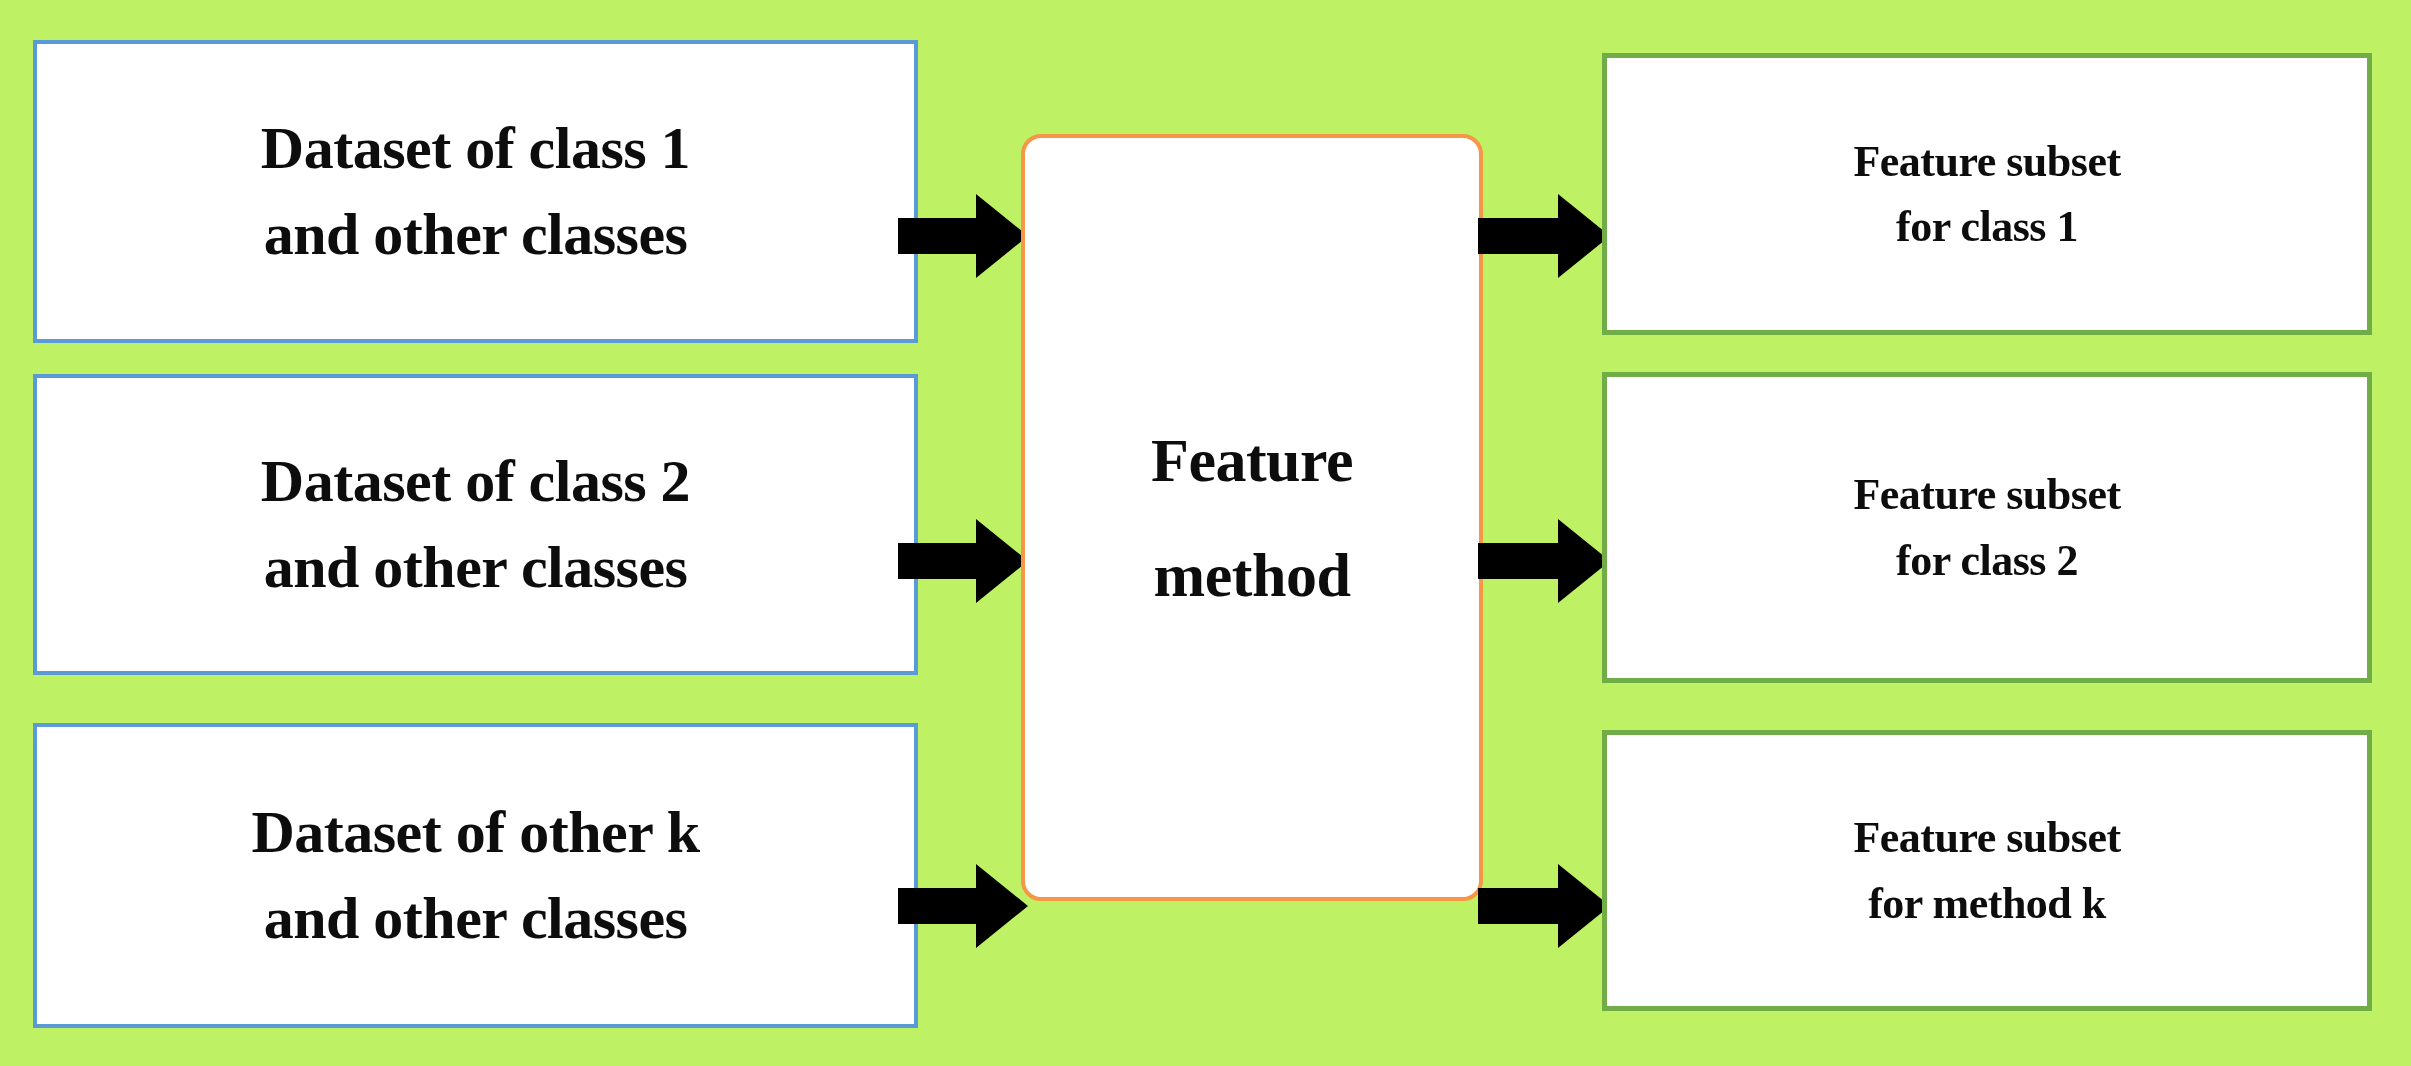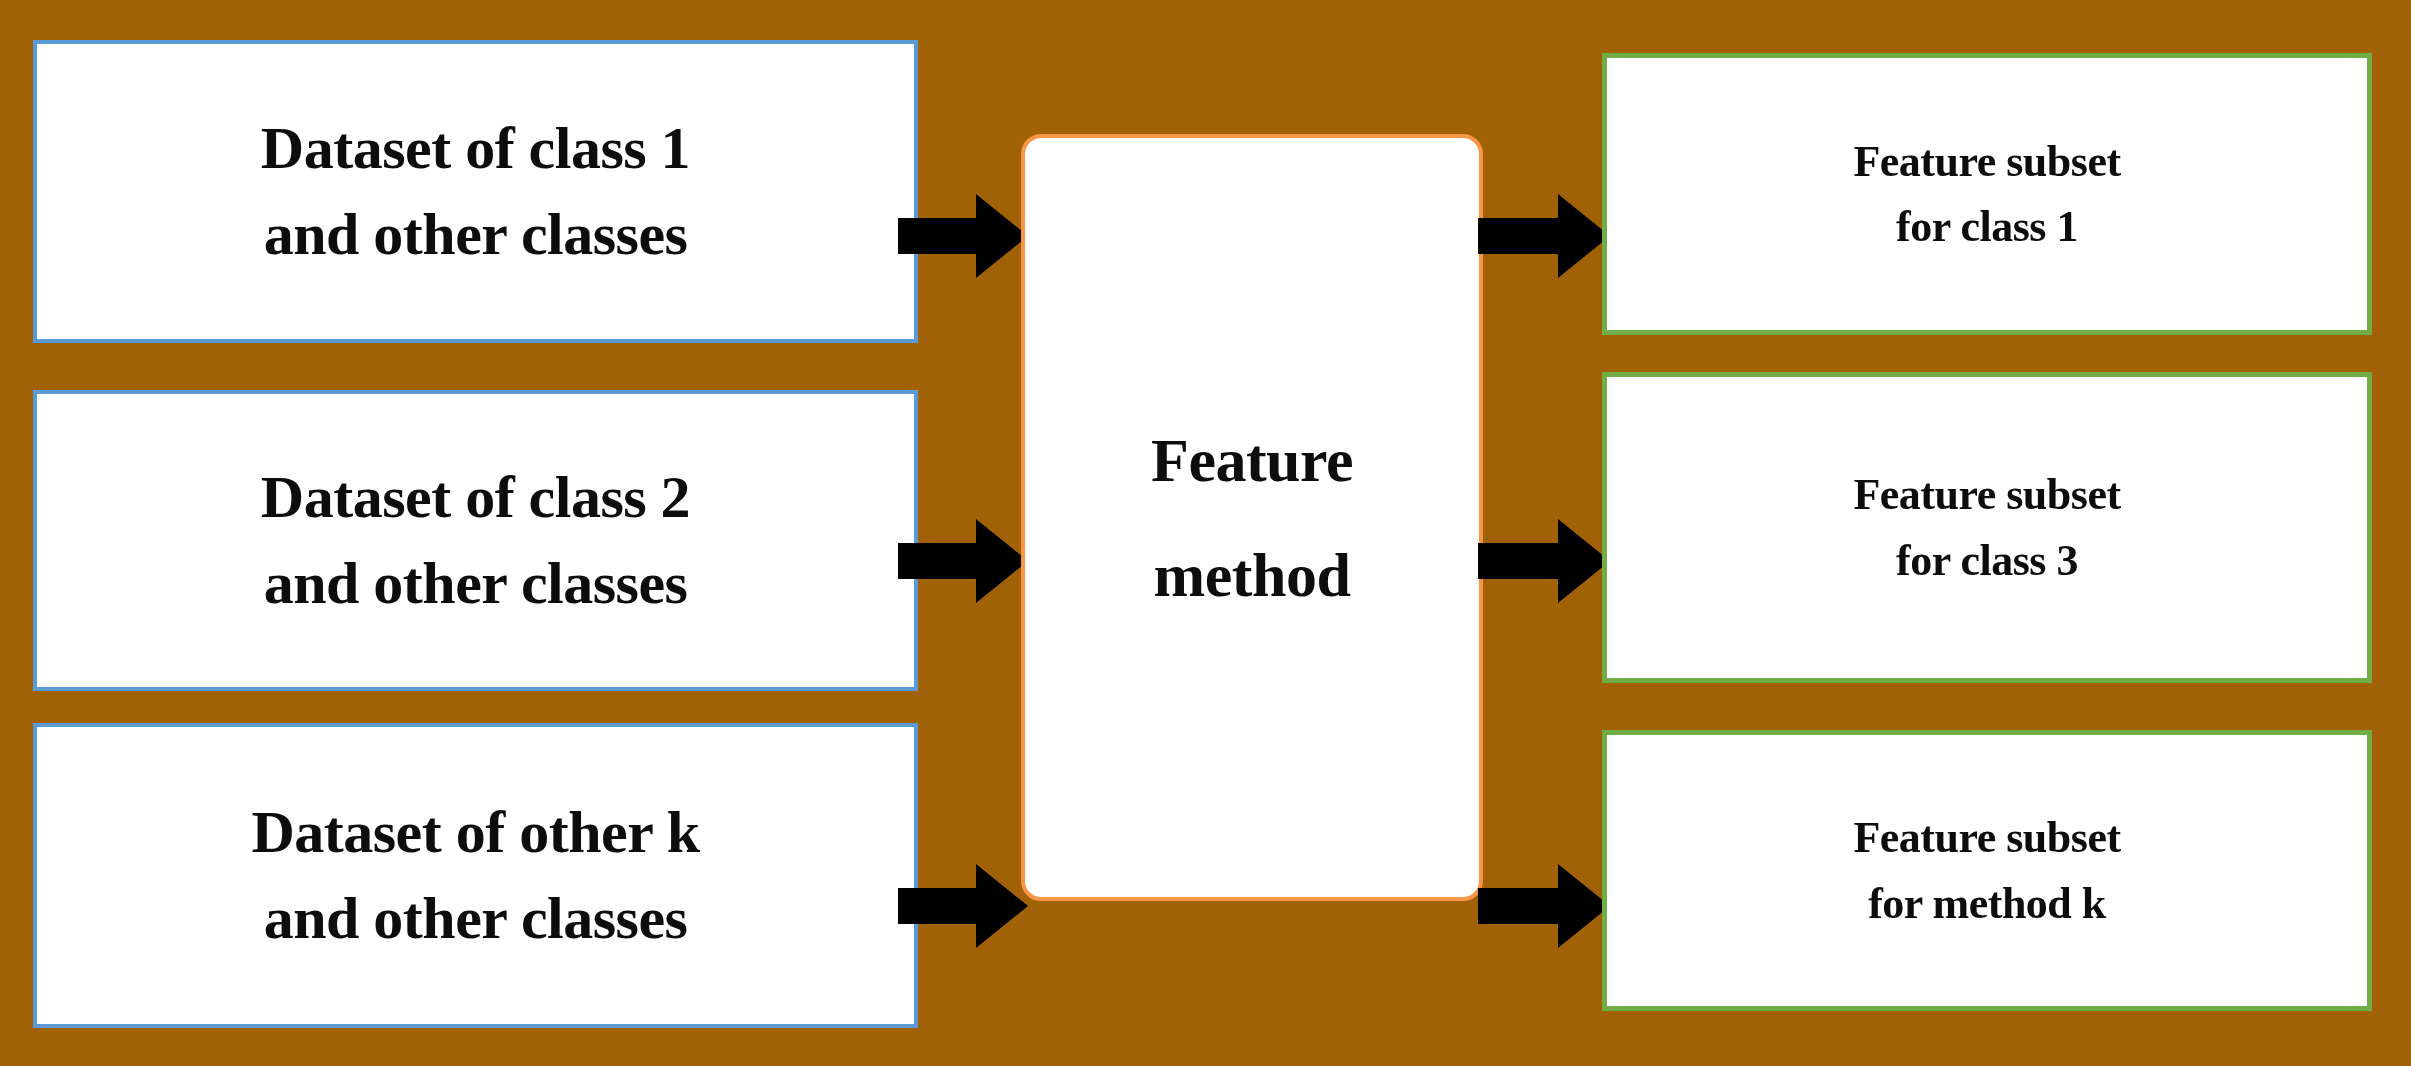--- a/index.html
+++ b/index.html
@@ -7,21 +7,21 @@
     padding: 0;
     background: #ffffff;
   }
   body {
     font-family: "Liberation Serif", "DejaVu Serif", serif;
   }
   #canvas {
     position: relative;
     width: 2411px;
     height: 1066px;
-    background: #a16207;
+    background: #bef264;
     overflow: hidden;
     font-family: Liberation Serif, serif;
   }
 
   
   .node {
     position: absolute;
     box-sizing: border-box;
     background: #ffffff;
     display: flex;
@@ -40,21 +40,21 @@
 
   
   .dataset-box {
     left: 33px;
     width: 885px;
     border: 4px solid #5b9bd5;
     font-size: 60px;
     line-height: 1.42;
   }
   #dataset-box-0 { top: 40px;  height: 303px; }
-  #dataset-box-1 { top: 390px; height: 301px; }
+  #dataset-box-1 { top: 374px; height: 301px; }
   #dataset-box-2 { top: 723px; height: 305px; }
 
   
   #method-box {
     left: 1021px;
     top: 134px;
     width: 462px;
     height: 767px;
     border: 4px solid #f79646;
     border-radius: 20px;
@@ -150,21 +150,21 @@
     </svg>
   </span>
 
   <div class="node subset-box" id="subset-box-0">
     <span class="line">Feature subset</span>
     <span class="line">for class 1</span>
   </div>
 
   <div class="node subset-box" id="subset-box-1">
     <span class="line">Feature subset</span>
-    <span class="line">for class 3</span>
+    <span class="line">for class 2</span>
   </div>
 
   <div class="node subset-box" id="subset-box-2">
     <span class="line">Feature subset</span>
     <span class="line">for method k</span>
   </div>
 
 </div>
 
 </body></html>

